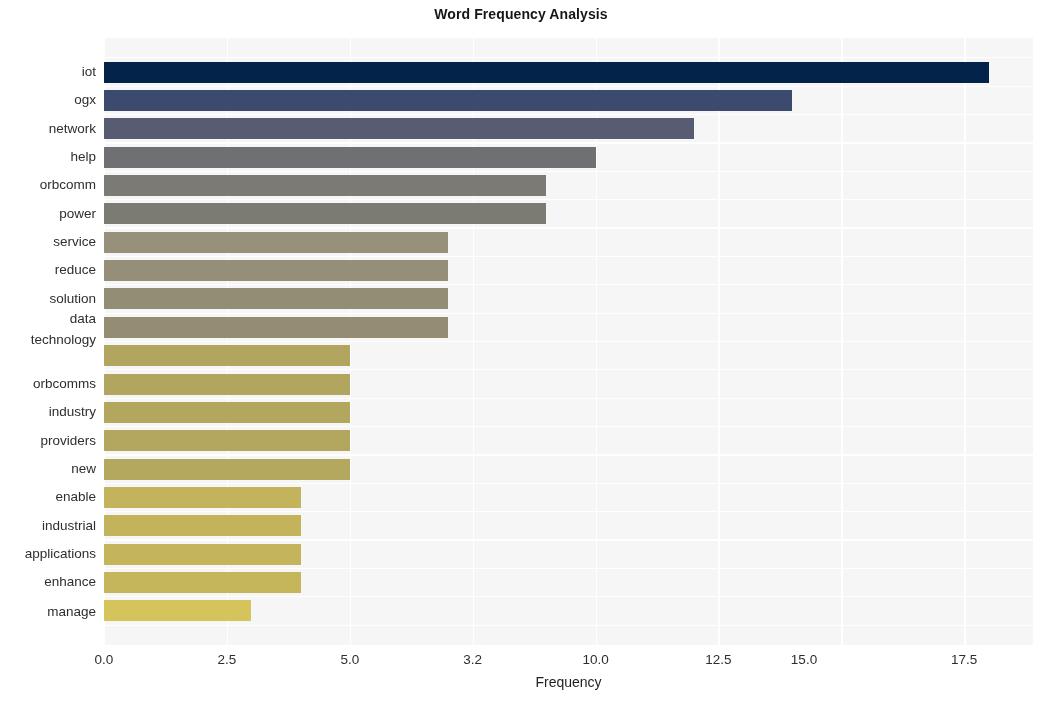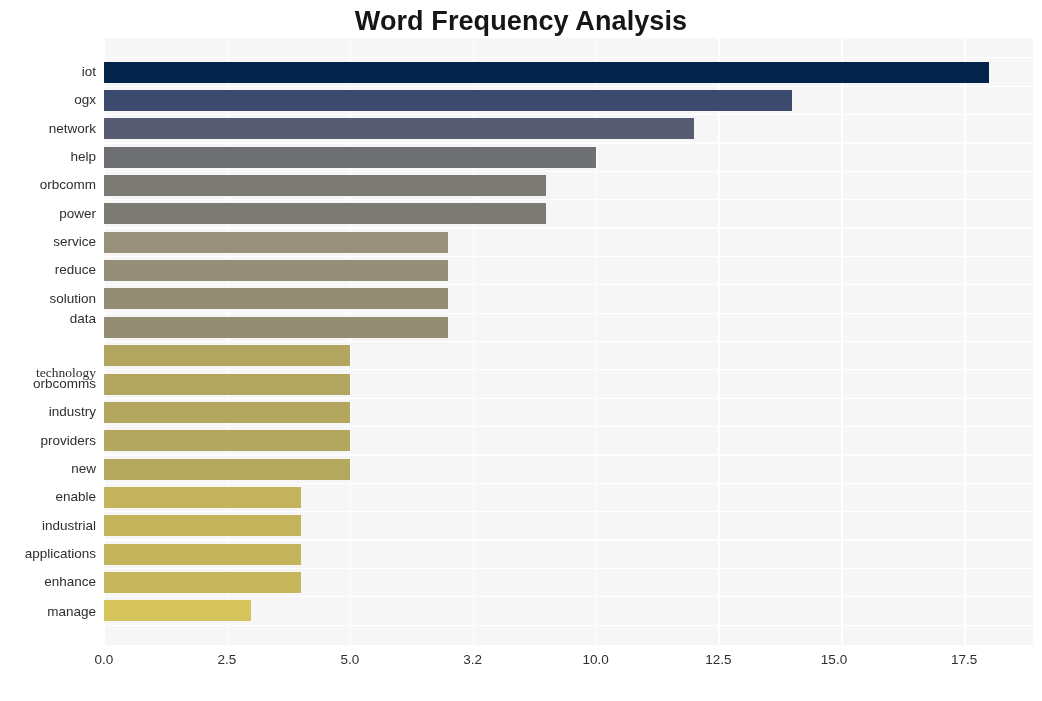--- a/index.html
+++ b/index.html
@@ -21,21 +21,21 @@
     background: #ffffff;
   }
 
   
   #chart-title {
     position: absolute;
     left: 0;
     top: 6px;
     width: 1042px;
     text-align: center;
-    font-size: 27px;
+    font-size: 14px;
     font-weight: bold;
     color: #161616;
     letter-spacing: 0.1px;
   }
 
   
   #plot-area {
     position: absolute;
     left: 104px;
     top: 38px;
@@ -228,37 +228,38 @@
       <div class="ytick" style="top: 26.8551px;">iot</div>
       <div class="ytick" style="top: 55.2196px;">ogx</div>
       <div class="ytick" style="top: 83.5841px;">network</div>
       <div class="ytick" style="top: 111.949px;">help</div>
       <div class="ytick" style="top: 140.313px;">orbcomm</div>
       <div class="ytick" style="top: 168.678px;">power</div>
       <div class="ytick" style="top: 197.042px;">service</div>
       <div class="ytick" style="top: 225.407px;">reduce</div>
       <div class="ytick" style="top: 253.771px;">solution</div>
       <div class="ytick" style="top: 274px;">data</div>
-      <div class="ytick" style="top: 328px; font-family: Liberation Serif, serif;">technology</div>
+      <div class="ytick" style="top: 295px;">technology</div>
       <div class="ytick" style="top: 339px;">orbcomms</div>
       <div class="ytick" style="top: 367.229px;">industry</div>
       <div class="ytick" style="top: 395.593px;">providers</div>
       <div class="ytick" style="top: 423.958px;">new</div>
       <div class="ytick" style="top: 452.322px;">enable</div>
       <div class="ytick" style="top: 480.687px;">industrial</div>
       <div class="ytick" style="top: 509.051px;">applications</div>
       <div class="ytick" style="top: 537.416px;">enhance</div>
       <div class="ytick" style="top: 567px;">manage</div>
     </div>
 
   <div id="x-axis">
       <div class="xtick" style="left: 0px;">0.0</div>
       <div class="xtick" style="left: 122.884px;">2.5</div>
       <div class="xtick" style="left: 245.767px;">5.0</div>
       <div class="xtick" style="left: 368.651px;">3.2</div>
       <div class="xtick" style="left: 491.534px;">10.0</div>
       <div class="xtick" style="left: 614.418px;">12.5</div>
-      <div class="xtick" style="left: 730px;">15.0</div>
+      <div class="xtick" style="left: 700px;">15.0</div>
       <div class="xtick" style="left: 860.185px;">17.5</div>
     </div>
 
+  <div id="xlabel">Frequency</div>
 
 </div>
 
 </body></html>

